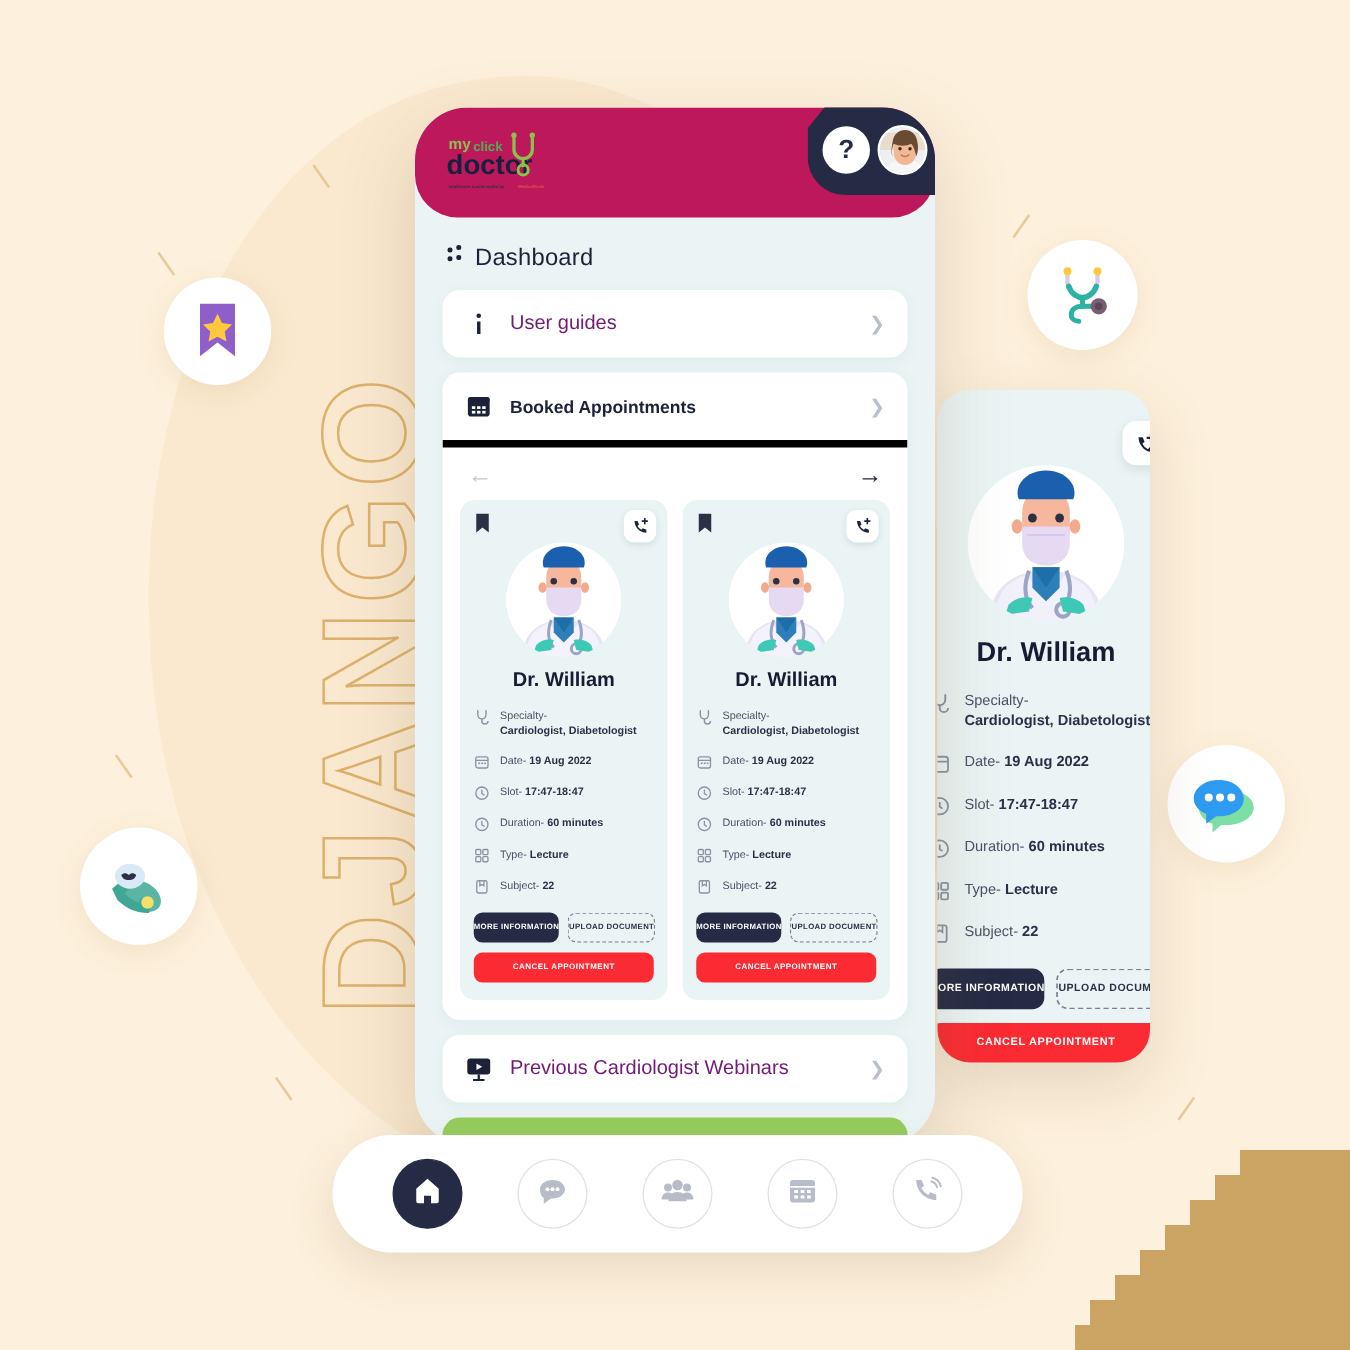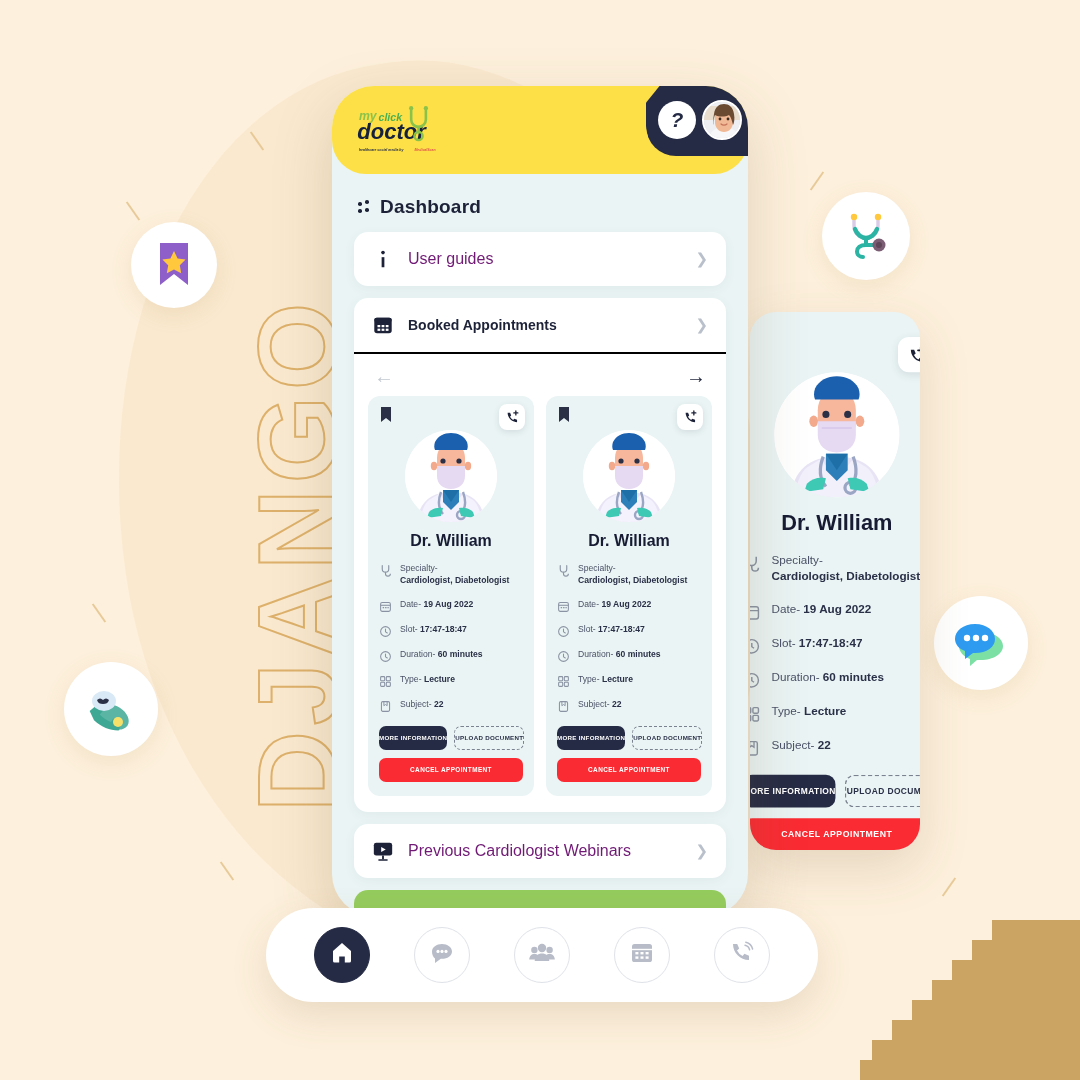--- a/index.html
+++ b/index.html
@@ -59,23 +59,22 @@
   
   .phone {
     position: absolute; left: 332px; top: 86px;
     width: 416px; height: 830px;
     background: #EAF4F4;
     border-radius: 42px;
     box-shadow: 0 22px 60px rgba(120,95,60,.22);
     overflow: hidden;
   }
   .phone-head {
-    position: relative; height: 88px; background: #fde047;
+    position: relative; height: 88px; background: #be185d;
     border-radius: 0 0 34px 34px;
-    font-style: italic;
   }
   .logo { position: absolute; left: 22px; top: 14px; width: 98px; height: 62px; }
 
   .help-pill {
     position: absolute; right: -6px; top: -2px;
     width: 108px; height: 72px;
     background: #262B45;
     border-radius: 0 0 0 30px;
     display: flex; align-items: center; justify-content: center; gap: 6px;
     clip-path: polygon(14% 0, 100% 0, 100% 100%, 6% 100%, 0 62%, 0 26%);
@@ -85,44 +84,44 @@
     display: flex; align-items: center; justify-content: center;
     font-size: 21px; font-weight: 700; color: #262B45;
   }
   .avatar {
     width: 40px; height: 40px; border-radius: 50%; overflow: hidden;
     background: #D8DCE2; position: relative; border: 2px solid #fff;
   }
 
   .screen-pad { padding: 0 22px; }
   .page-title {
-    display: flex; align-items: center; gap: 10px;
+    display: flex; gap: 10px;
     margin: 22px 0 14px 4px;
-    font-size: 19px; font-weight: 700; color: #1D2239; letter-spacing: .2px;
+    font-size: 19px; font-weight: 400; color: #1D2239; letter-spacing: .2px;
   }
   .dots4 { width: 12px; height: 14px; position: relative; flex: none; }
   .dots4 i { position: absolute; width: 3.6px; height: 3.6px; border-radius: 50%; background: #1D2239; }
 
   .row-card {
     background: #fff; border-radius: 14px;
     display: flex; align-items: center; gap: 14px;
     padding: 16px 18px; margin-bottom: 12px;
     box-shadow: 0 3px 12px rgba(60,80,110,.06);
   }
   .row-card .label { flex: 1; font-size: 16px; font-weight: 400; color: #701a75; }
   .chev { color: #B9C0CB; font-size: 15px; }
   .ic { width: 22px; height: 22px; flex: none; color: #1D2239; }
 
   .appt-wrap {
     background: #fff; border-radius: 14px; margin-bottom: 12px;
     box-shadow: 0 3px 12px rgba(60,80,110,.06); overflow: hidden;
   }
   .appt-head {
     display: flex; align-items: center; gap: 14px;
-    padding: 16px 18px; border-bottom: 2px solid #000000;
+    padding: 16px 18px; border-bottom: 6px solid #000000;
   }
   .appt-head .label { flex: 1; font-size: 14px; font-weight: 700; color: #1D2239; }
   .arrows { display: flex; align-items: center; justify-content: space-between; padding: 12px 20px 4px; }
   .arrow { font-size: 20px; line-height: 1; }
   .arrow.dim { color: #C3C9D3; }
   .arrow.on  { color: #1D2239; font-weight: 700; }
 
   .cards { display: flex; gap: 12px; padding: 6px 14px 16px; }
 
   .dcard {

